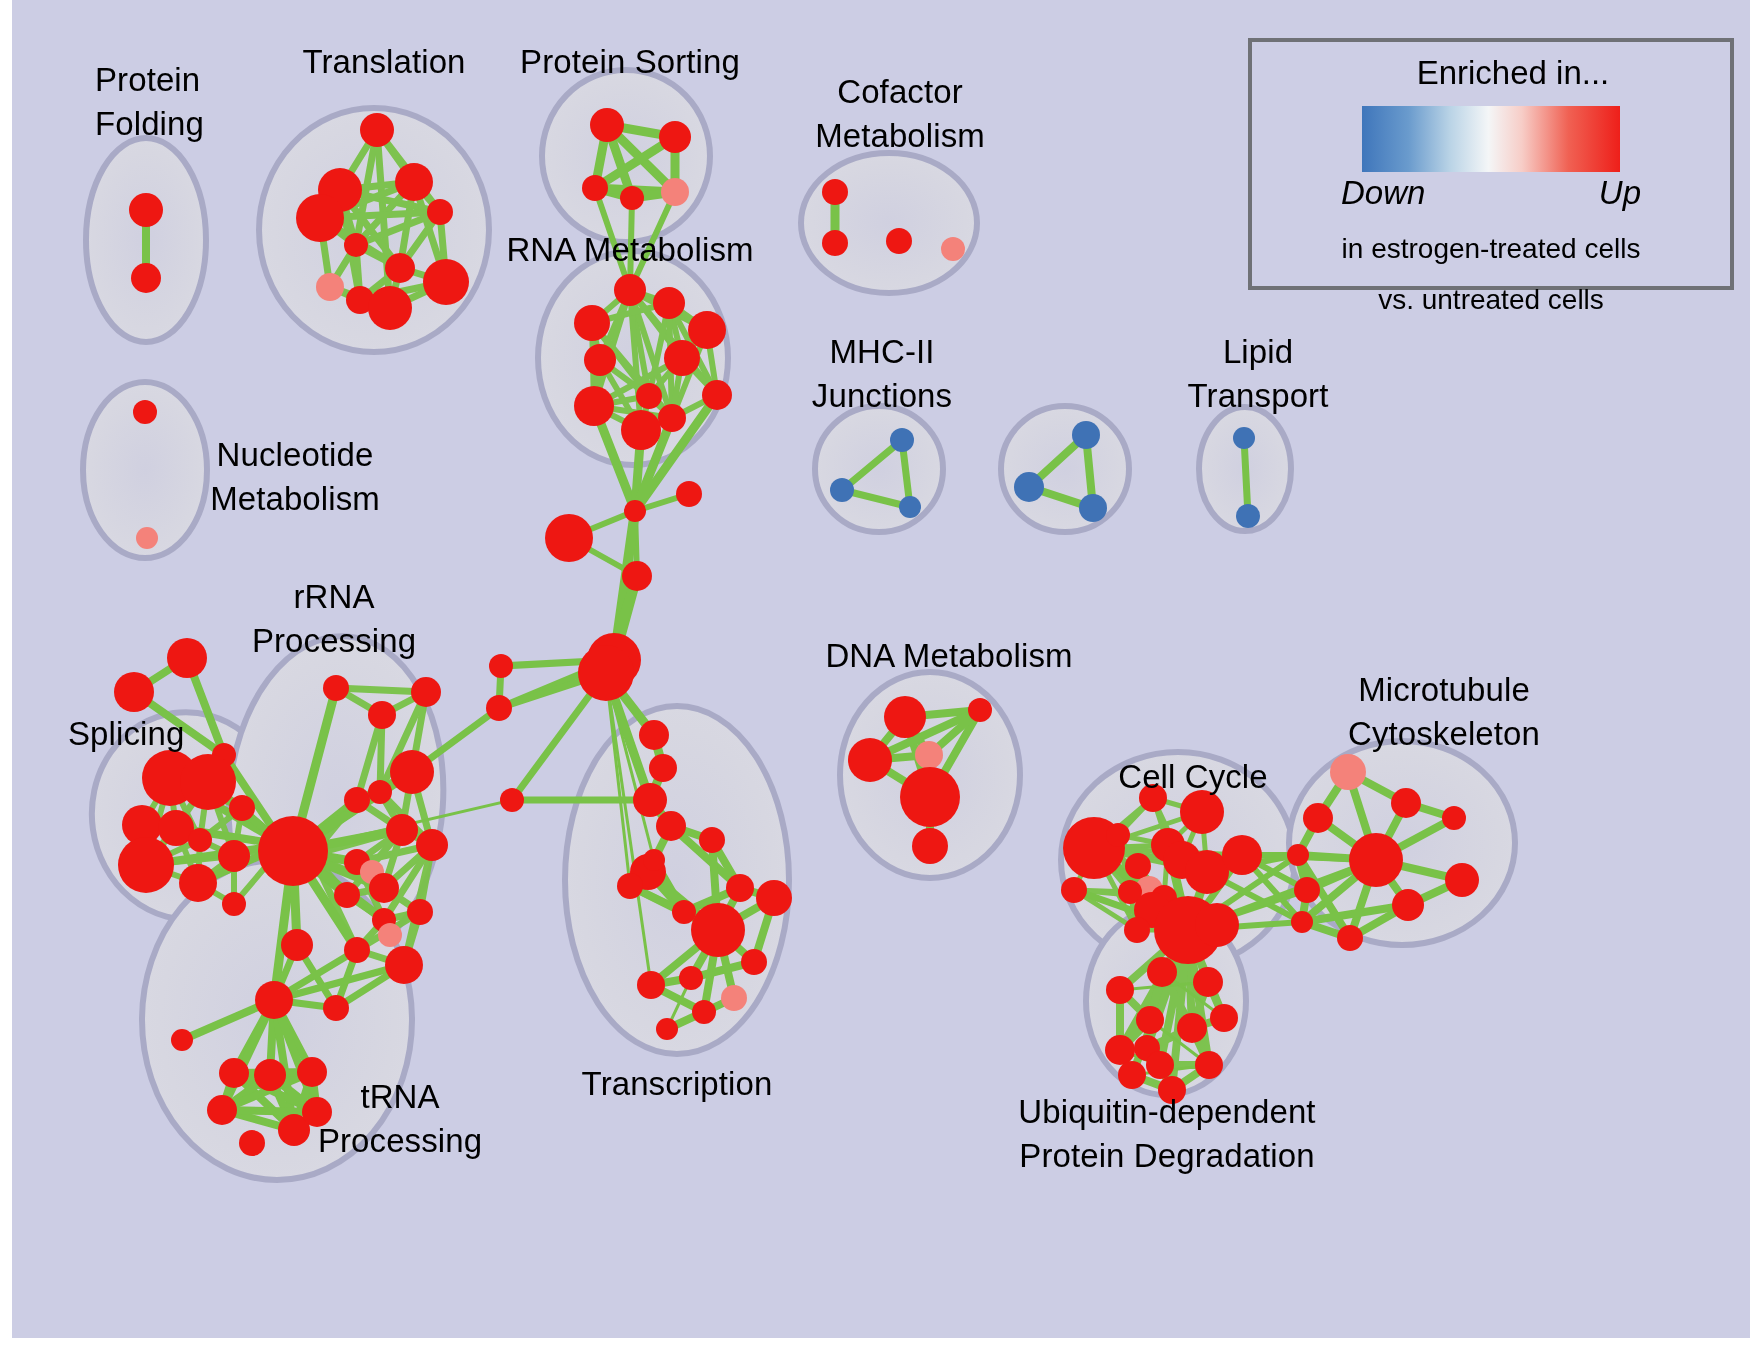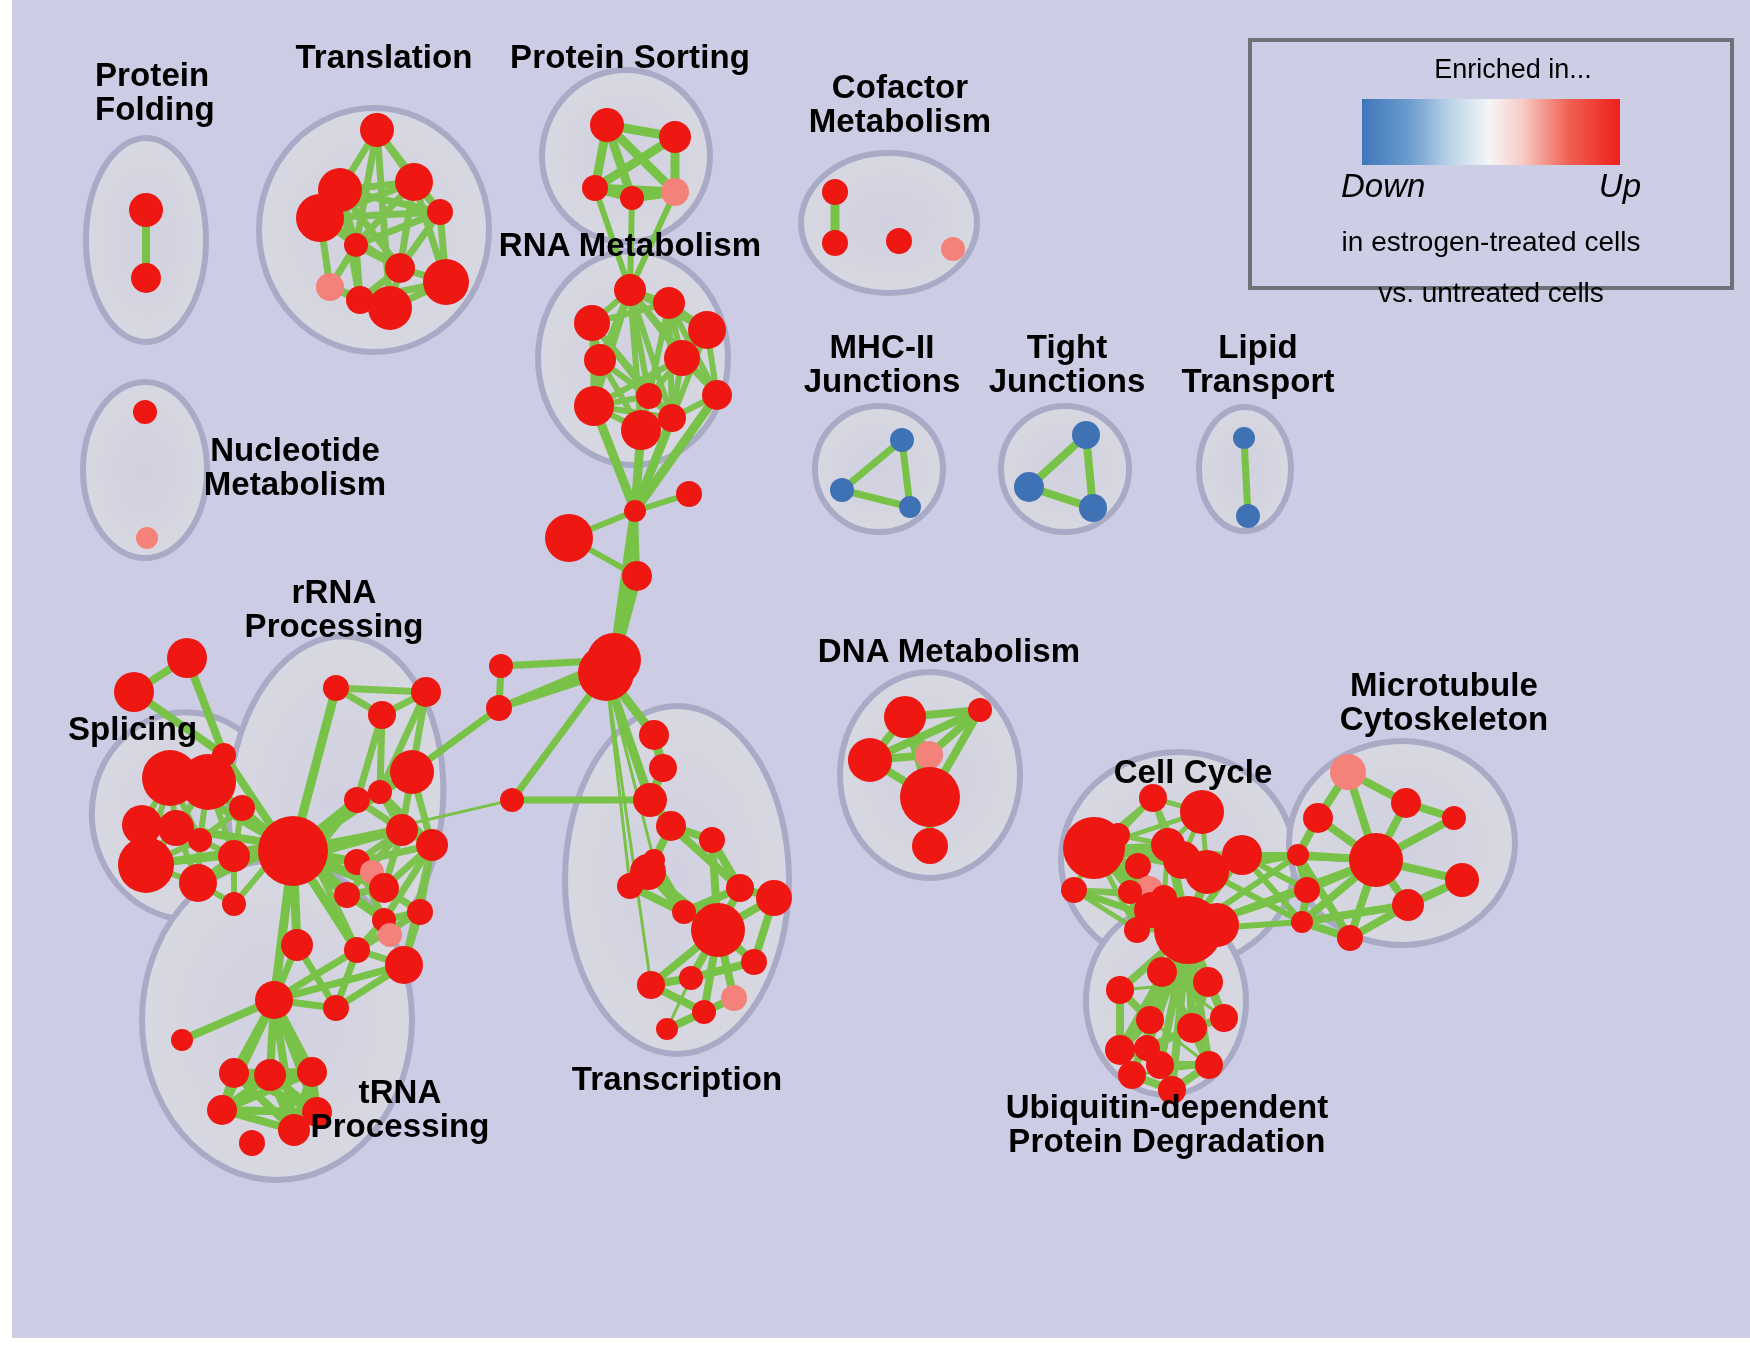--- a/index.html
+++ b/index.html
@@ -1,24 +1,24 @@
 <!DOCTYPE html>
 <html><head>
 <meta charset="utf-8">
 <style>
   html,body{margin:0;padding:0;background:#ffffff;}
   #stage{position:relative;width:1750px;height:1360px;background:#ffffff;overflow:hidden;
          font-family:"Liberation Sans", sans-serif;}
   #canvas{position:absolute;left:12px;top:0;width:1738px;height:1338px;background:#cccde4;}
   svg#net{position:absolute;left:0;top:0;width:1738px;height:1338px;display:block;}
-  .cl-label{position:absolute;color:#000;font-size:33px;line-height:34px;font-weight:700;
+  .cl-label{position:absolute;color:#000;font-size:33px;line-height:44px;font-weight:400;
             white-space:pre;letter-spacing:.1px;}
   .cl-label.center{text-align:center;transform:translateX(-50%);}
   #legend{position:absolute;box-sizing:border-box;border:4px solid #6f7176;background:#cdcee5;}
-  #legend .ltitle{text-align:center;font-size:27px;color:#000;margin-top:12px;margin-left:44px;}
+  #legend .ltitle{text-align:center;font-size:33px;color:#000;margin-top:12px;margin-left:44px;}
   #legend .bar{height:66px;margin:14px auto 2px auto;width:258px;
        background:linear-gradient(to right,#3f76bb 0%,#6a9bcd 18%,#b9d3e6 34%,#f4f6f7 49%,
                   #f7cdc7 62%,#f06153 80%,#ee1f1a 100%);}
   #legend .ends{display:flex;justify-content:space-between;font-size:33px;color:#000;
        width:300px;margin:2px auto 0 auto;font-style:italic;}
   #legend .sub{text-align:center;font-size:28px;line-height:34px;color:#000;margin-top:20px;}
 </style>
 </head>
 <body>
 
@@ -726,22 +726,20 @@
 Folding</div>
   <div class="cl-label center" style="left:372px;top:40px;">Translation</div>
   <div class="cl-label center" style="left:618px;top:40px;">Protein Sorting</div>
   <div class="cl-label center" style="left:618px;top:228px;">RNA Metabolism</div>
   <div class="cl-label center" style="left:888px;top:70px;text-align:center;">Cofactor
 Metabolism</div>
   <div class="cl-label center" style="left:283px;top:433px;">Nucleotide
 Metabolism</div>
   <div class="cl-label center" style="left:870px;top:330px;">MHC-II
 Junctions</div>
-  <div class="cl-label center" style="left:1055px;top:330px;">Tight
-Junctions</div>
   <div class="cl-label center" style="left:1246px;top:330px;">Lipid
 Transport</div>
   <div class="cl-label center" style="left:322px;top:575px;">rRNA
 Processing</div>
   <div class="cl-label" style="left:56px;top:712px;">Splicing</div>
   <div class="cl-label center" style="left:388px;top:1075px;">tRNA
 Processing</div>
   <div class="cl-label center" style="left:665px;top:1062px;">Transcription</div>
   <div class="cl-label center" style="left:937px;top:634px;">DNA Metabolism</div>
   <div class="cl-label center" style="left:1181px;top:755px;">Cell Cycle</div>

